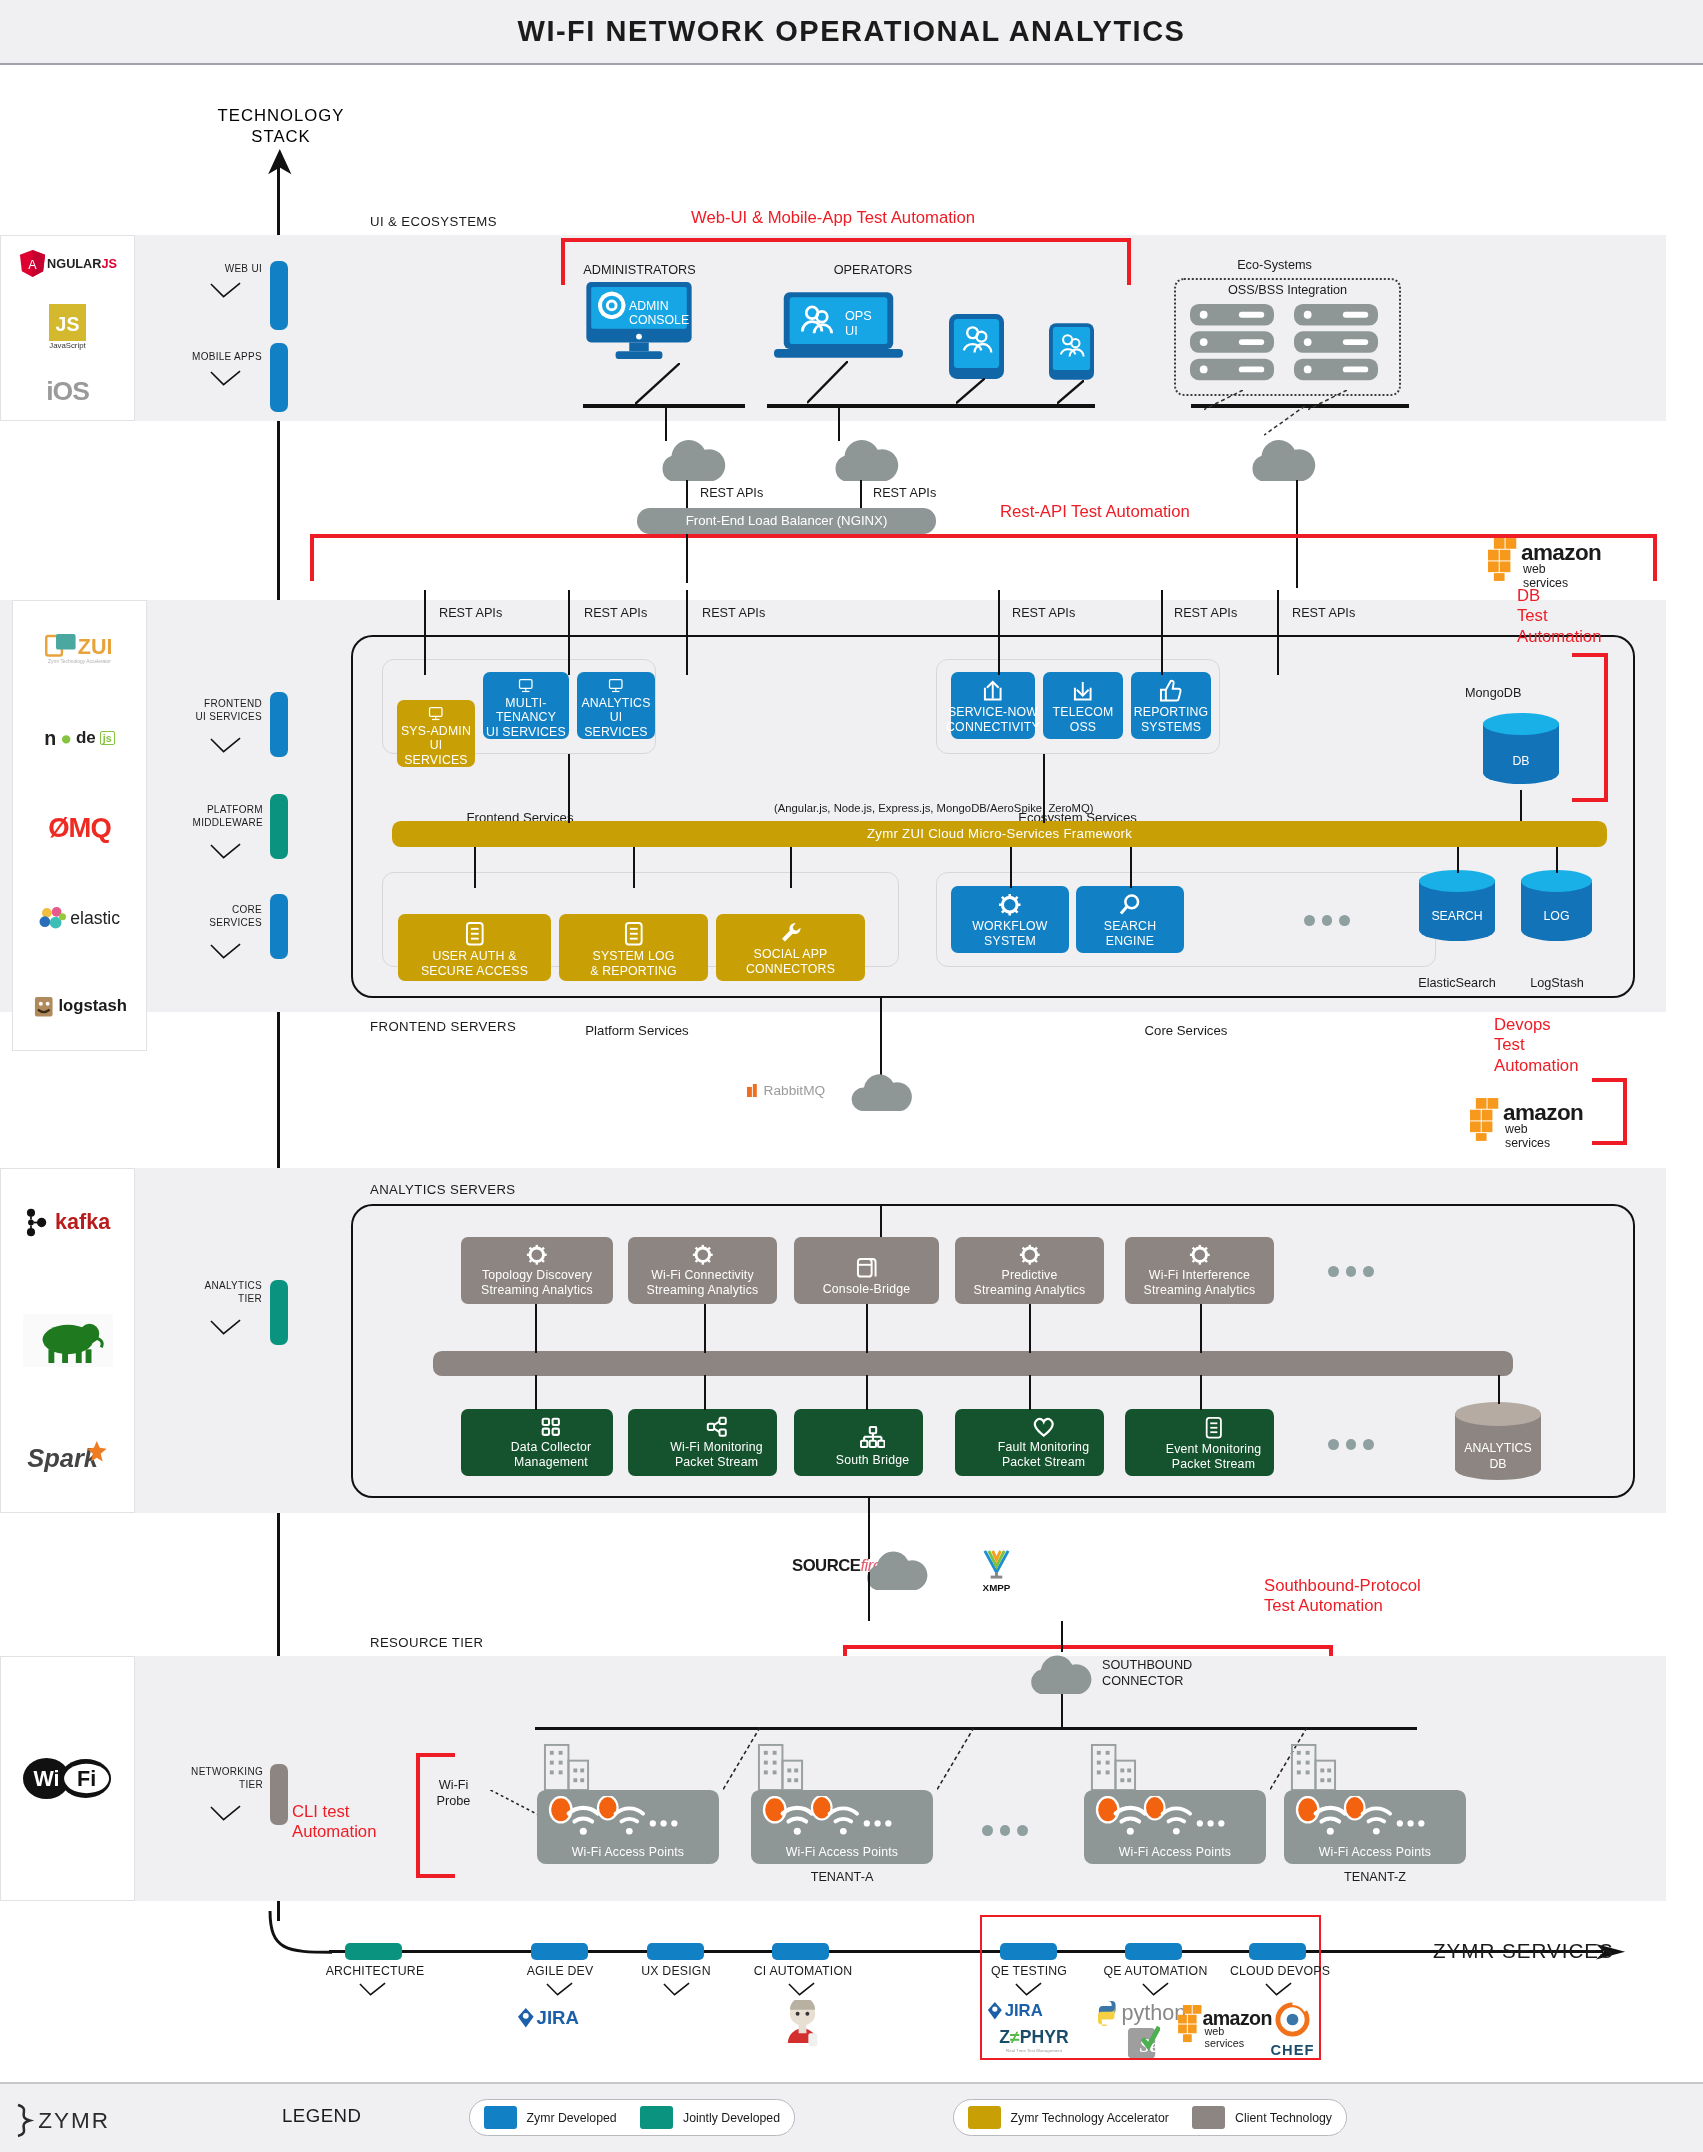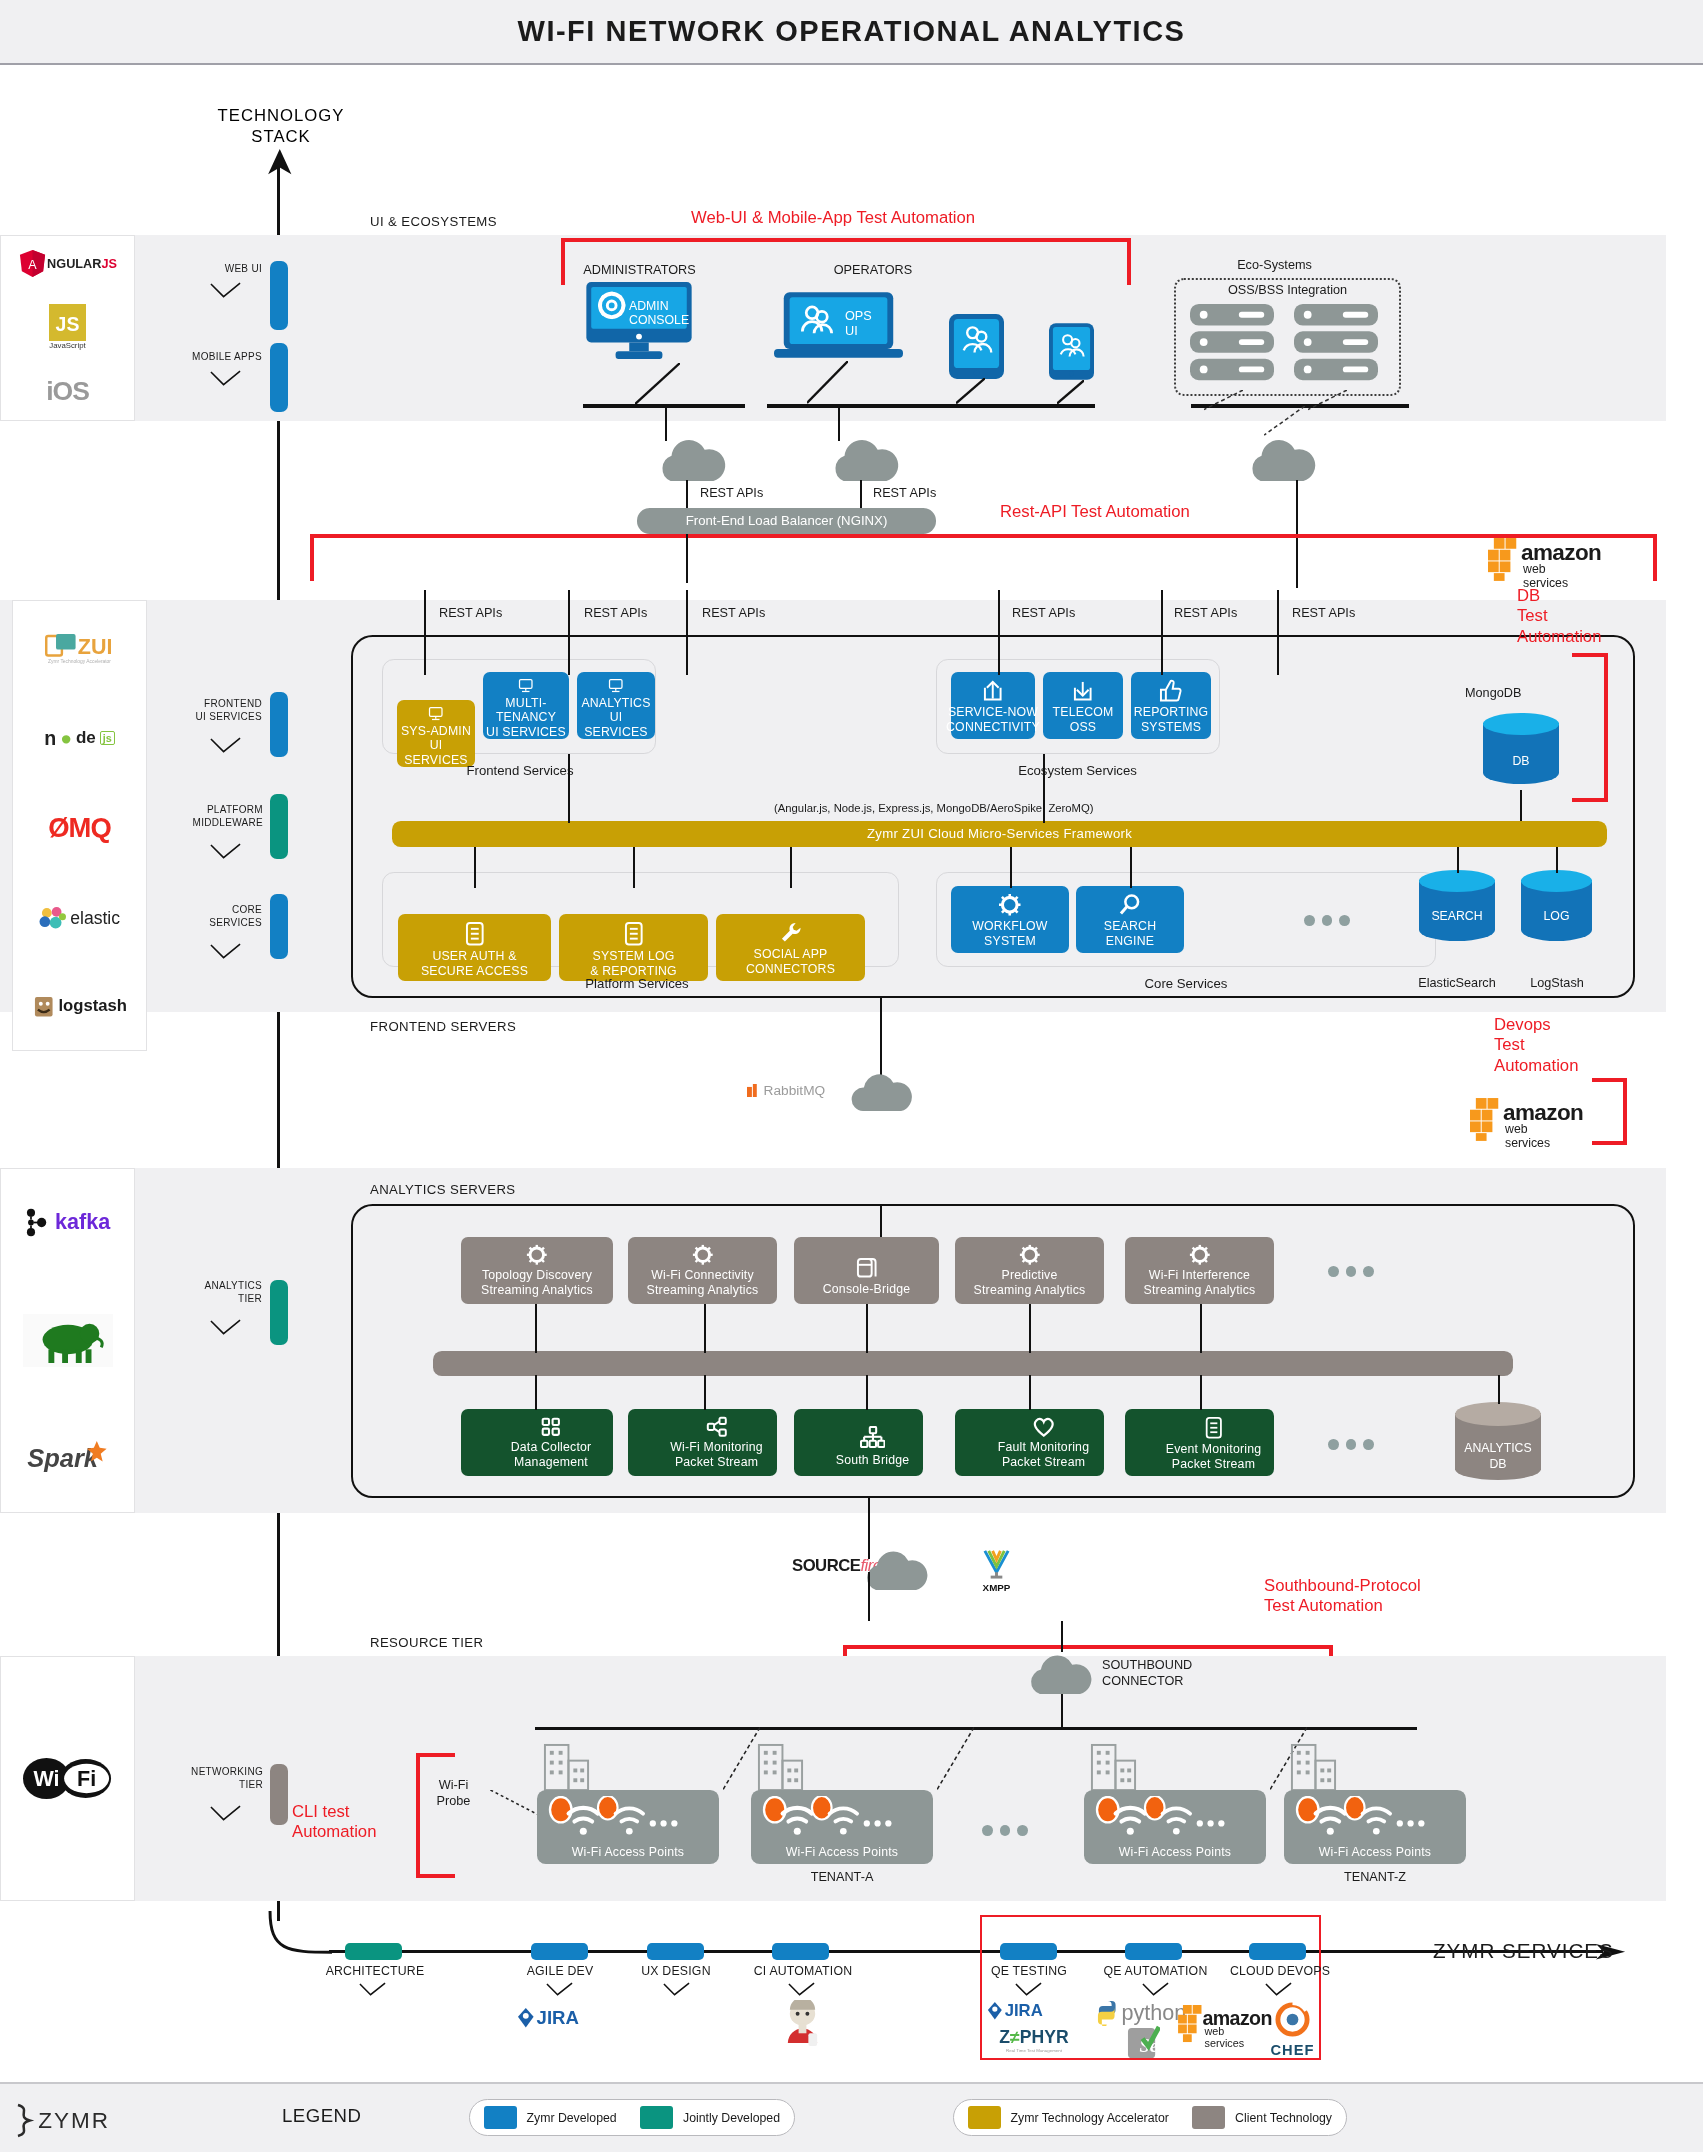--- a/index.html
+++ b/index.html
@@ -55,21 +55,21 @@
 
   .blue   { background:#1280c4; }
   .gold   { background:#c8a005;margin-top:28px; }
   .teal   { background:#14532d;padding-left:28px; }
   .greym  { background:#8d8581; }
 
   
   .groupbox {
     position:absolute; border:1.5px solid #d7d7da; border-radius:11.8px; background:transparent;
   }
-  .grouplabel { position:absolute; font-size:13.2px; color:#1b1b1b; text-align:center; }
+  .grouplabel { position:absolute; font-size:13.2px; color:#1b1b1b; text-align:center;margin-top:47px; }
 
   
   .bus { position:absolute; border-radius:8.8px; }
   .busgold { background:#c8a005; color:#fff; font-size:13.2px; display:flex; align-items:center; justify-content:center; letter-spacing:0.3px;}
   .busgrey { background:#8d8581; }
   .busdark { background:#1d2530; height:4.9px; border-radius:2px; }
 
   
   .vline { position:absolute; width:2px; background:#111; }
   .hline { position:absolute; height:2px; background:#111; }
@@ -700,21 +700,21 @@
   <div class="logoitem">
     <svg width="25.5" height="29" viewBox="0 0 26 30">
         <circle cx="6" cy="5" r="4.2" fill="#111"></circle>
         <circle cx="6" cy="25" r="4.2" fill="#111"></circle>
         <circle cx="17" cy="15" r="4.8" fill="#111"></circle>
         <circle cx="6" cy="15" r="3" fill="#111"></circle>
         <line x1="6" y1="9" x2="6" y2="12" stroke="#111" stroke-width="1.8"></line>
         <line x1="6" y1="18" x2="6" y2="21" stroke="#111" stroke-width="1.8"></line>
         <line x1="9" y1="15" x2="13" y2="15" stroke="#111" stroke-width="1.8"></line>
       </svg>
-    <span style="font-size:21.6px;font-weight:bold;color:#6d28d9;margin-left:4.9px;">kafka</span>
+    <span style="font-size:21.6px;font-weight:bold;color:#b91c1c;margin-left:4.9px;">kafka</span>
   </div>
   <div class="logoitem">
     <svg width="90" height="53" viewBox="0 0 92 54">
         <rect width="92" height="54" fill="#fafafa"></rect>
       <g fill="#1f7a1f">
           <ellipse cx="46" cy="26" rx="26" ry="15"></ellipse>
           <circle cx="68" cy="20" r="10"></circle>
       <rect x="26" y="36" width="6" height="14"></rect>
           <rect x="40" y="36" width="6" height="14"></rect>
       <rect x="54" y="36" width="6" height="14"></rect>

